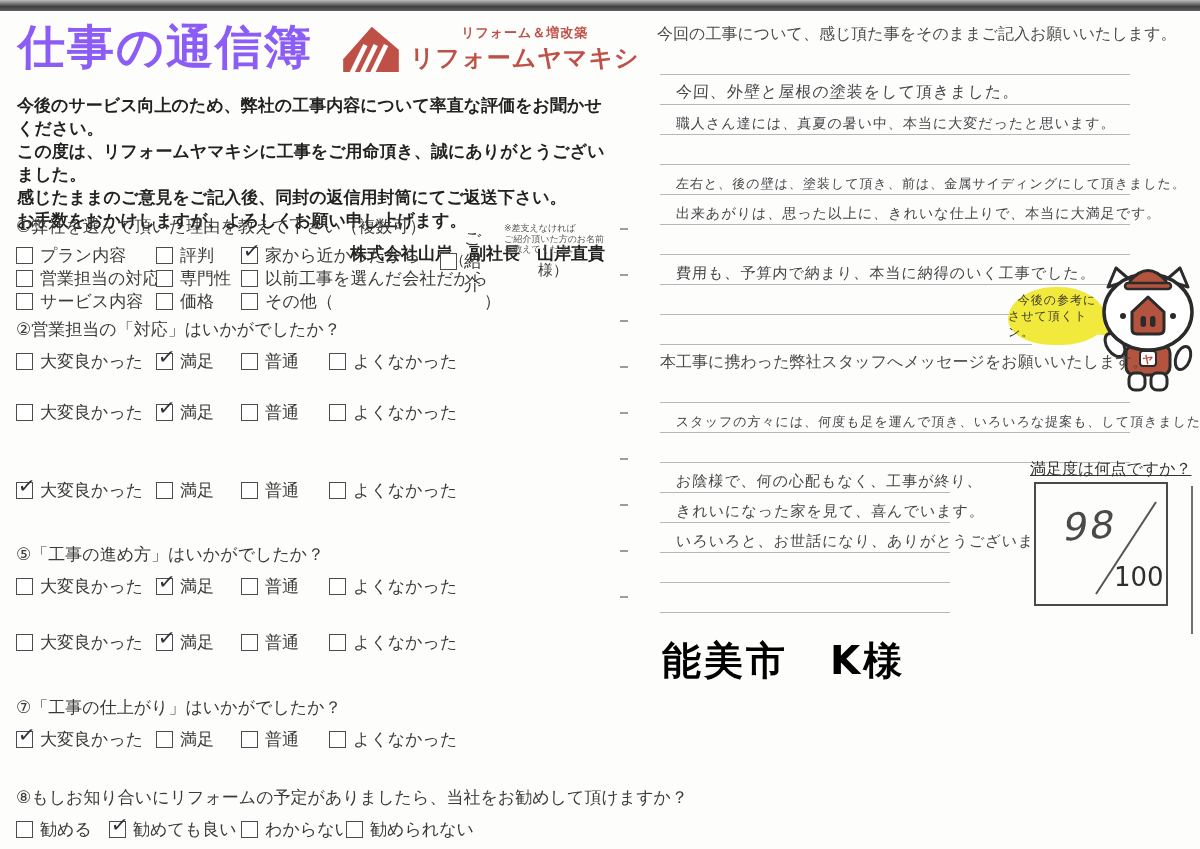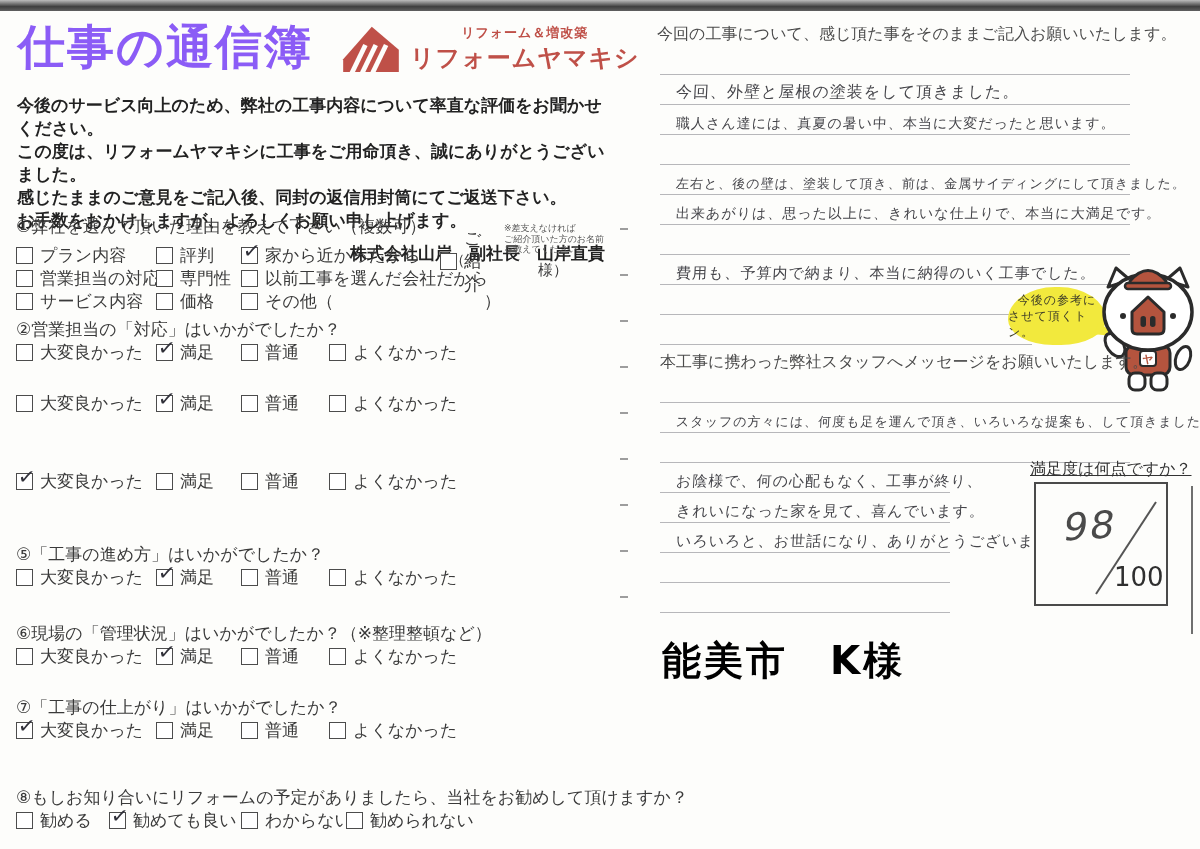--- a/index.html
+++ b/index.html
@@ -16,21 +16,21 @@
   .logo{position:absolute;left:340px;top:20px;display:flex;align-items:center;gap:8px;}
   .logo-txt{display:flex;flex-direction:column;align-items:center;}
   .logo-tag{font-size:13px;font-weight:bold;color:#bf5048;letter-spacing:1px;}
   .logo-name{font-size:24px;font-weight:bold;color:#bf5048;letter-spacing:1px;}
   .intro{position:absolute;left:17px;top:94px;width:600px;font-family:"DejaVu Serif",serif;
          font-weight:bold;font-size:17px;line-height:23px;color:#222;}
   .sig{margin-left:333px;margin-top:10px;}
   
   .q{position:absolute;left:16px;}
   .qtitle{font-size:17px;color:#3a3a3a;}
-  .opts{position:relative;margin-top:0;height:24px;}
+  .opts{position:relative;margin-top:9px;height:24px;}
   .opts.tall{margin-top:6px;height:72px;}
   .opt{position:absolute;display:flex;align-items:center;gap:7px;white-space:nowrap;}
   .cb{width:15px;height:15px;border:1.7px solid #4c4c4c;background:#fff;position:relative;flex:none;}
   .mark{position:absolute;left:1px;top:-9px;font-size:21px;font-weight:600;color:#303039;transform:rotate(6deg);}
   .lbl{font-size:17px;color:#3a3a3a;}
   .paren{position:absolute;font-size:17px;color:#3a3a3a;}
   .ref{position:absolute;left:424px;top:12px;}
   .refrow{display:flex;align-items:center;gap:7px;}
   .refnote{position:absolute;left:64px;top:-4px;font-size:9px;line-height:10.5px;color:#555;white-space:nowrap;}
   .refpo{position:absolute;left:10px;top:24px;font-size:15px;}
@@ -274,21 +274,20 @@
       <span class="opt" style="left:313px">
           <span class="cb">
             <span class="mark"></span>
           </span>
           <span class="lbl">よくなかった</span>
         </span>
     </div>
   </div>
 
   <div class="q" style="top:622px">
-    <div class="qtitle">⑥現場の「管理状況」はいかがでしたか？（※整理整頓など）</div>
     <div class="opts">
       <span class="opt" style="left:0">
           <span class="cb">
             <span class="mark"></span>
           </span>
           <span class="lbl">大変良かった</span>
         </span>
       <span class="opt" style="left:140px">
           <span class="cb">
             <span class="mark">✓</span>

